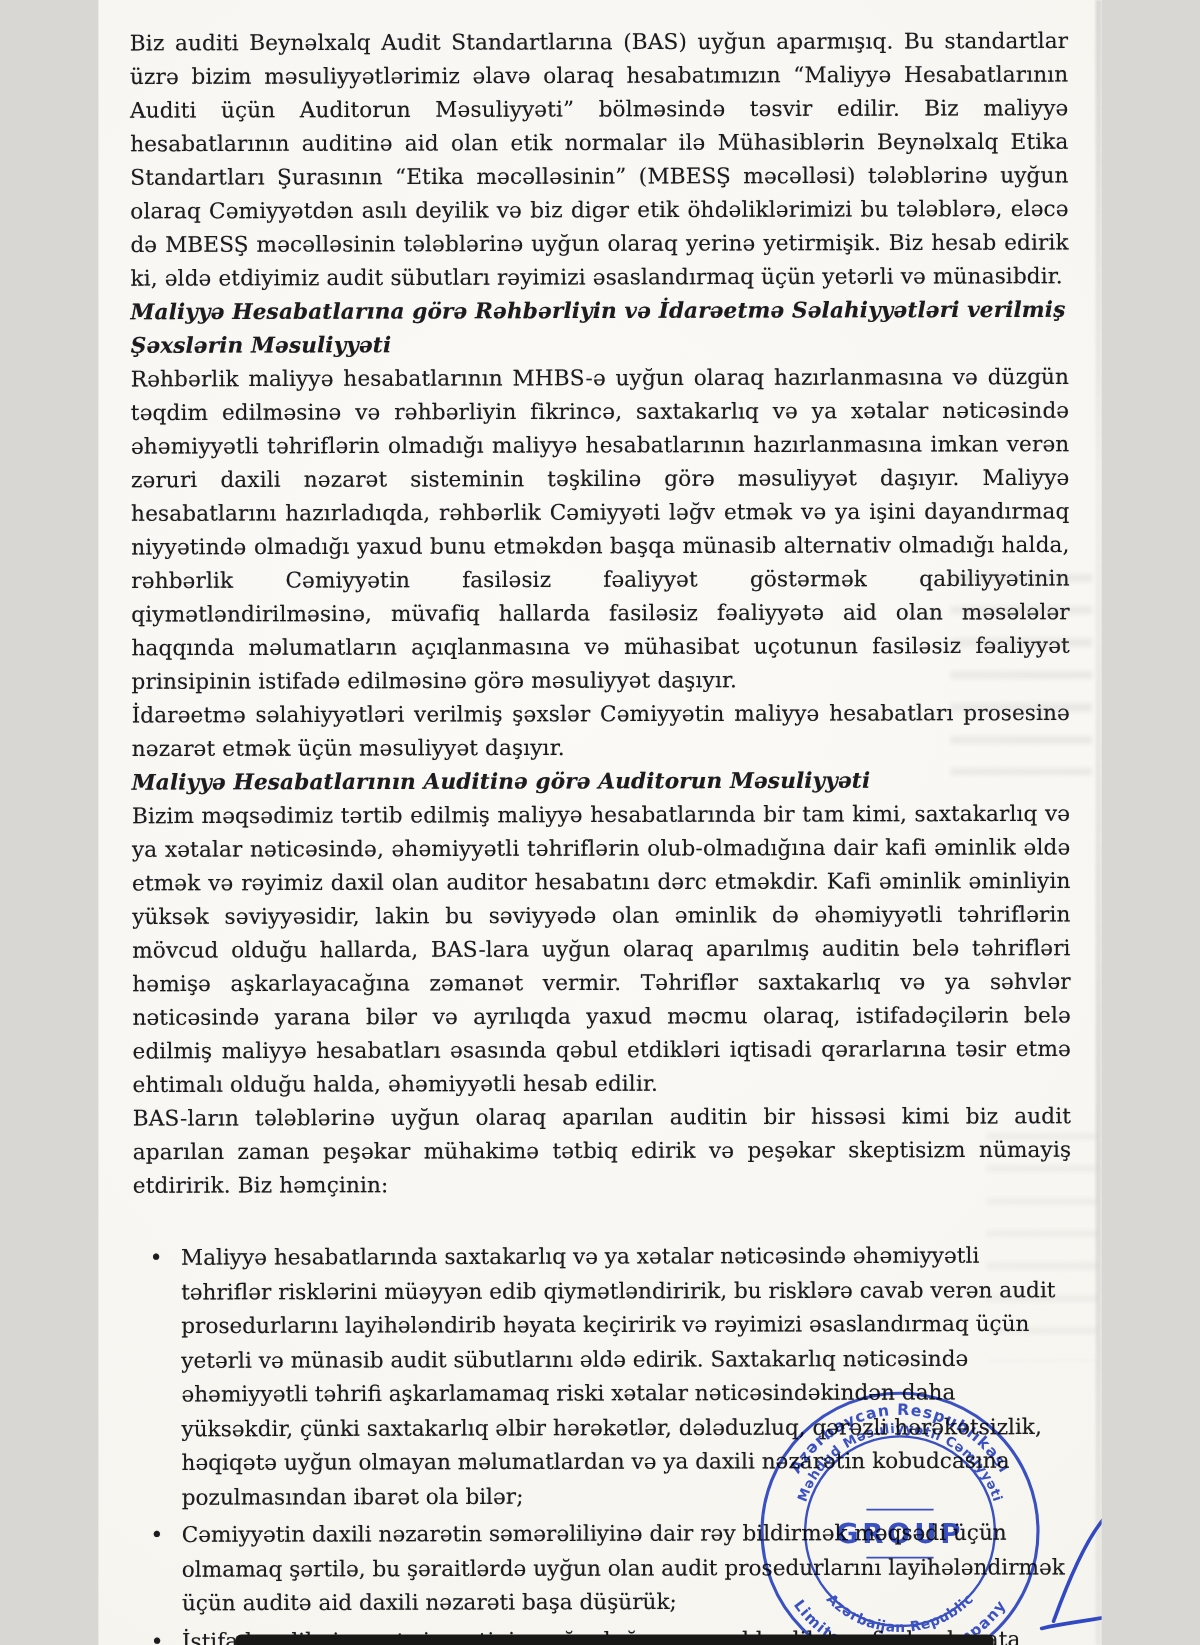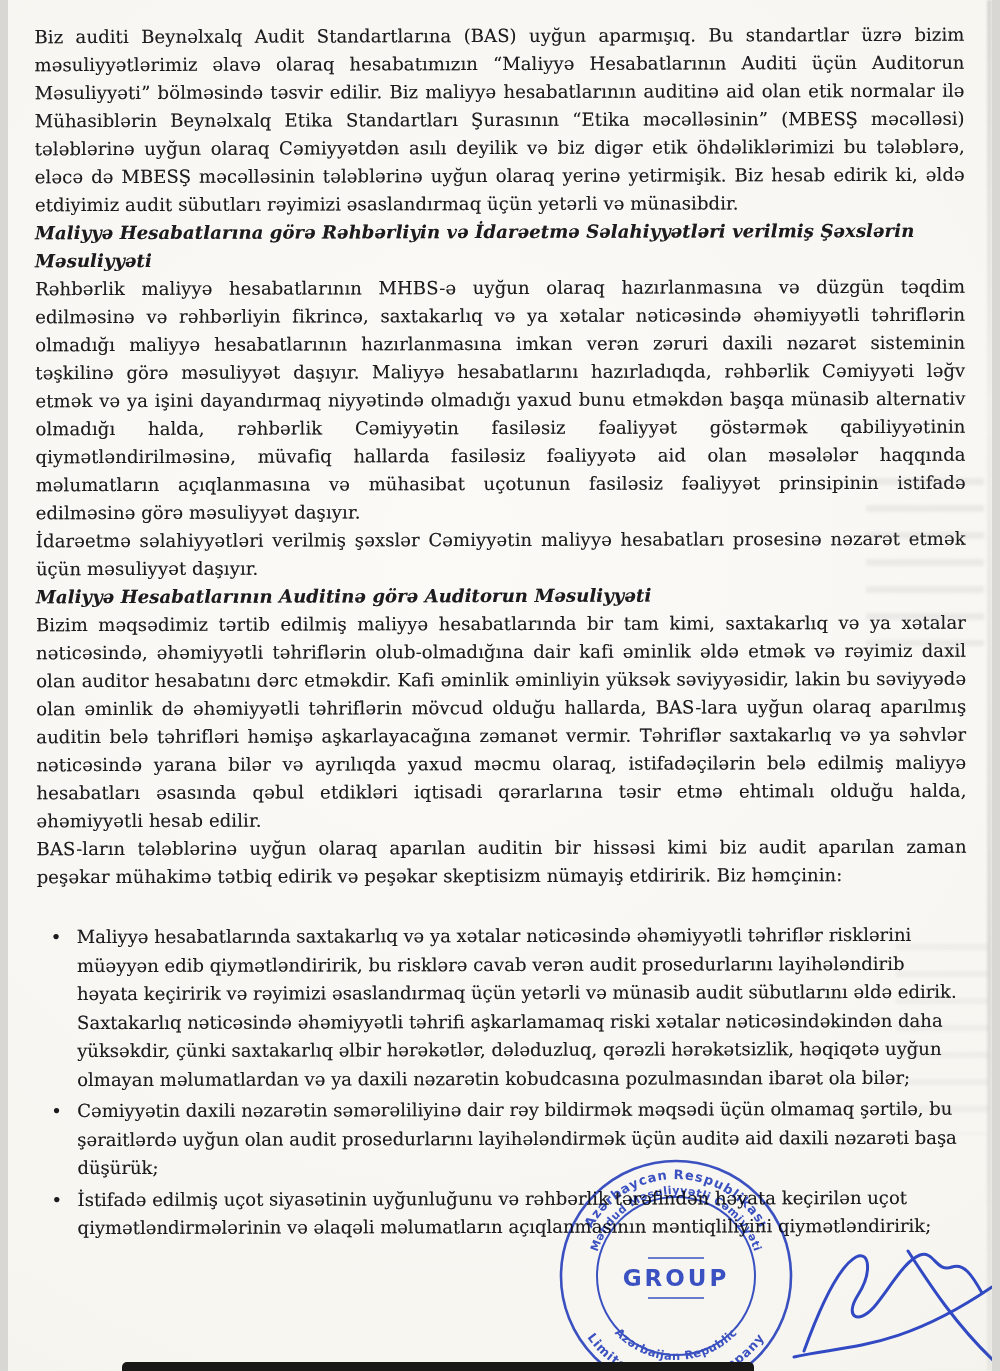--- a/index.html
+++ b/index.html
@@ -1,20 +1,20 @@
 <!DOCTYPE html>
 <html><head>
 <meta charset="utf-8">
 <style>
   * { box-sizing: border-box; }
   html, body { margin: 0; padding: 0; background: #d8d7d3; }
 
   .page {
     position: relative;
-    width: 984px;
+    width: 836px;
     height: 1371px;
     margin: 0 auto;
     overflow: hidden;
     background: radial-gradient(ellipse 130% 100% at 45% 40%, #fbfaf7 0%, #f7f5f0 65%, #efede7 100%);
     font-family: "DejaVu Serif", "Liberation Serif", serif;
     color: #1c1c1e;
   }
 
   .text-col {
     position: absolute;

